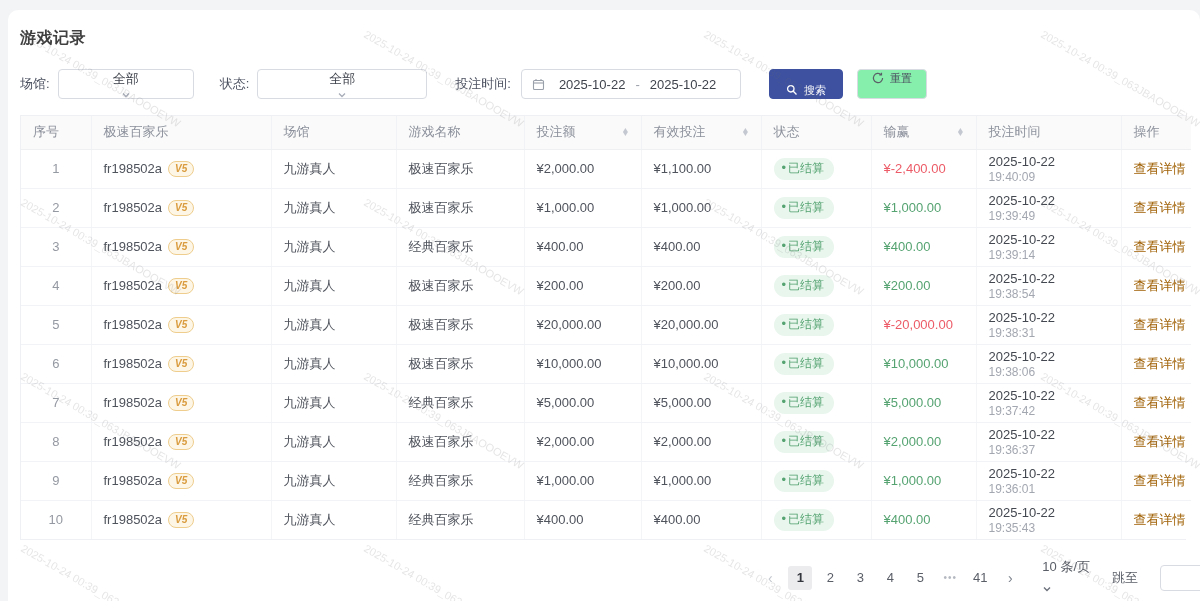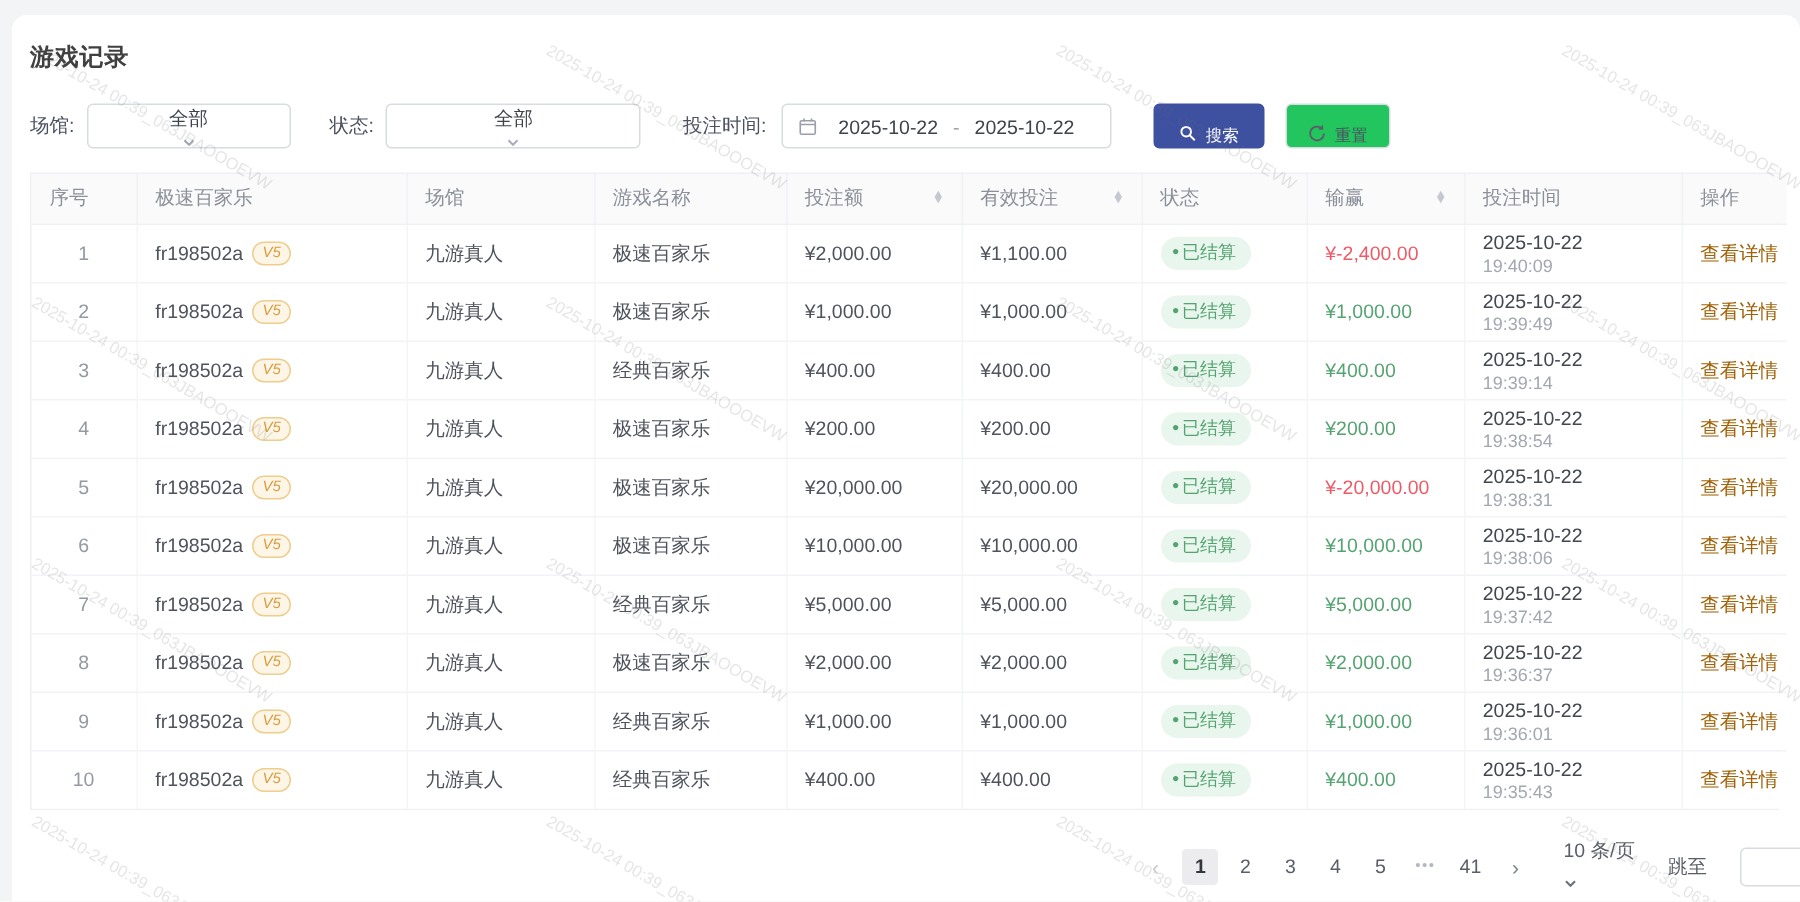--- a/index.html
+++ b/index.html
@@ -40,21 +40,21 @@
   }
   .date-range .cal { margin-right:14px; display:flex; }
   .date-range .dval { flex:0 0 auto; }
   .date-sep { margin:0 10px; color:#9a9fa8; }
   .btn {
     height:30px; border-radius:4px; font-size:11px; display:inline-flex;
     align-items:flex-end; justify-content:center; cursor:pointer; white-space:nowrap;
   }
   .btn-search { background:#3d51a0; color:#fff; border:1px solid #3d51a0; padding:0 16px; margin-left:28px; }
   .btn-search svg { margin-right:6px; }
-  .btn-reset { background:#22c55e; color:#4d5261; border:1px solid #d8dbe2; padding:0 14px; margin-left:14px; }
+  .btn-reset { background:#86efac; color:#4d5261; border:1px solid #d8dbe2; padding:12px 14px; margin-left:14px; }
   .btn-reset svg { margin-right:6px; }
   .grp-account { margin-right:26px; }
   .grp-time .filter-label { margin-right:10px; }
 
   
   .table-wrap { margin-top:16px; border:1px solid #eef0f3; }
   table { width:100%; border-collapse:collapse; table-layout:fixed; font-size:13px; }
   thead th {
     background:#fafafa; color:#8b909b; font-weight:normal; text-align:left;
     height:33px; padding:0 12px; border-bottom:1px solid #eef0f2; border-right:1px solid #f1f2f5;
@@ -66,21 +66,21 @@
     color:#4f535c; background:#fff; overflow:hidden; white-space:nowrap;
   }
   tbody tr:last-child td { border-bottom:none; }
   tbody td:last-child { border-right:none; }
   td.cell-no { color:#9599a2; text-align:center; }
   th.th-no { text-align:right; }
   .sort-ic { display:inline-flex; flex-direction:column; align-items:center; line-height:4px; margin-left:6px; cursor:pointer; }
   .sort-ic span { font-size:7px; color:#c4c8d1; transform:scaleX(1.2); }
   .acct-wrap { display:flex; align-items:center; gap:6px; }
   .lvl-badge {
-    display:inline-block; font-size:10px; font-weight:normal; font-style:italic;
+    display:inline-block; font-size:10px; font-weight:bold; font-style:italic;
     color:#d99b3d; background:#fdf6e7; border:1px solid #eecd8d;
     border-radius:9px; padding:0 6px; line-height:14px;
   }
   .status-pill {
     display:inline-flex; align-items:center; background:#e8f6ed; color:#55a371;
     border-radius:11px; padding:2px 10px 3px 8px; font-size:12px;
   }
   .status-pill .dot { font-size:13px; margin-right:2px; line-height:10px; }
   .wl-win { color:#55a371; }
   .wl-loss { color:#ec5b67; }

